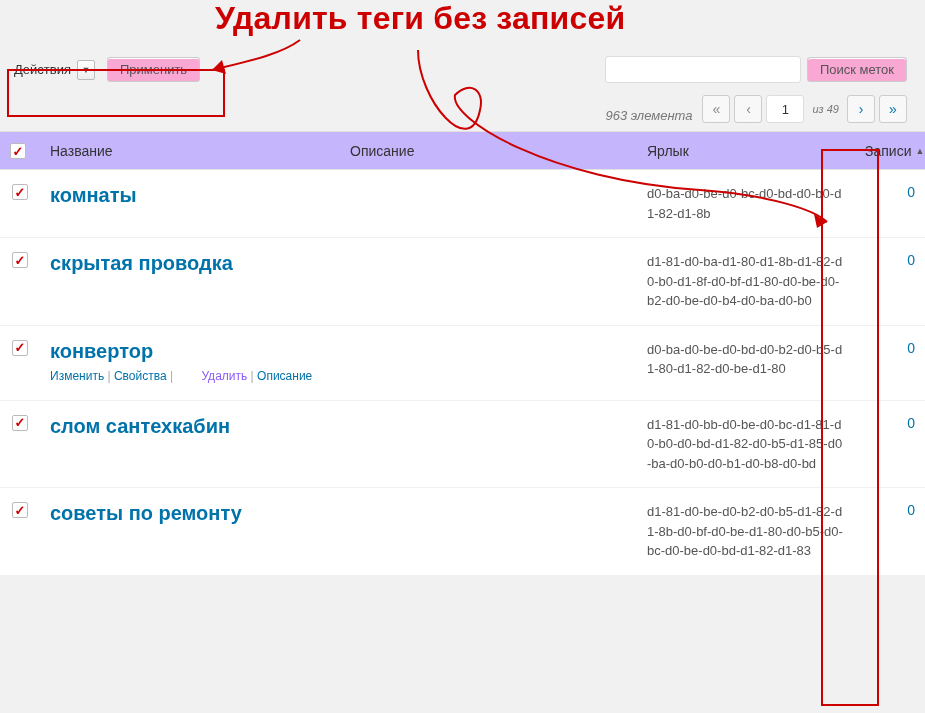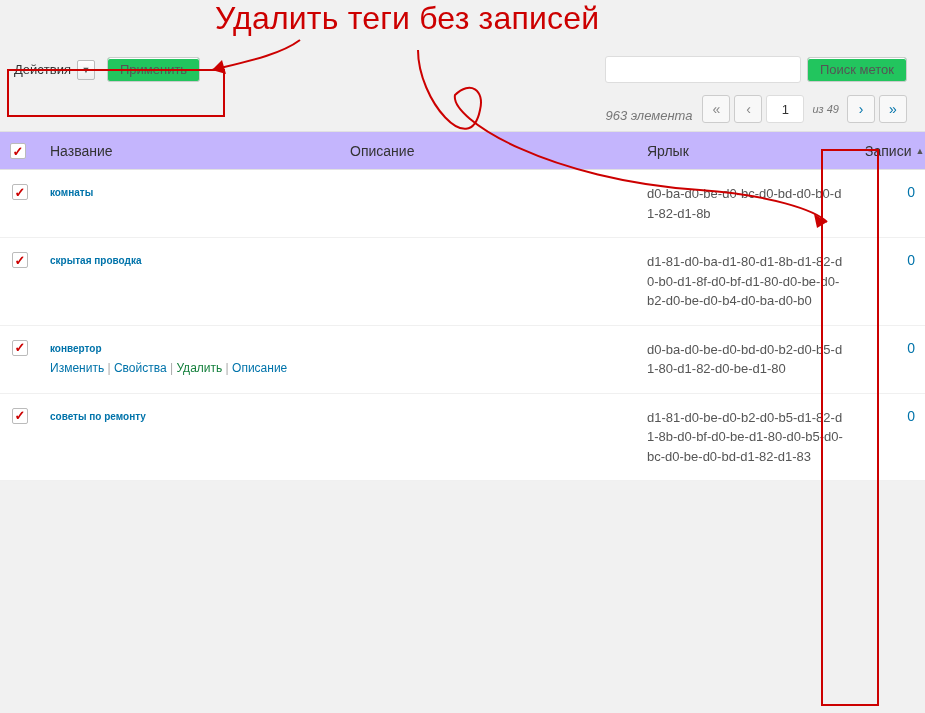--- a/index.html
+++ b/index.html
@@ -14,21 +14,21 @@
     overflow: hidden;
     position: relative;
   }
 
   
   .annotation-title {
     position:absolute;
     top:0px; left:215px;
     color:#c00;
     font-size:32px;
-    font-weight:400;
+    font-weight:700;
     font-family: "Helvetica Neue", Helvetica, Arial, sans-serif;
     pointer-events:none;
     z-index:50;
     letter-spacing:0.2px;
   }
   svg.anno { position:absolute; top:0; left:0; pointer-events:none; z-index:49; }
   .anno-rect { fill:none; stroke:#c00; stroke-width:2; }
 
   .wrap {
     padding: 0;
@@ -54,21 +54,21 @@
     width:18px; height:20px;
     border:1px solid #bbb;
     background:linear-gradient(#fff,#eee);
     margin-left:6px;
     border-radius:2px;
     display:flex; align-items:center; justify-content:center;
     font-size:9px; color:#555;
   }
 
   button.btn {
-    background:#22c55e;
+    background:#f9a8d4;
     border:1px solid #ccc;
     border-radius:3px;
     padding:4px 12px;
     font-size:13px;
     color:#555;
     cursor:pointer;
     box-shadow:0 1px 0 #fff inset;
   }
 
   .search-box {
@@ -140,32 +140,32 @@
   table.list tbody tr { border-bottom:1px solid #f0f0f0; }
   table.list tbody td {
     padding:14px 10px;
     vertical-align:top;
     color:#555;
     font-size:13px;
   }
   td.col-name a.row-title {
     color:#0073aa;
     font-weight:600;
-    font-size:10px;
+    font-size:20px;
     text-decoration:none;
   }
   td.col-slug { word-break:break-all; font-size:13px; color:#555; line-height:1.5; }
   td.col-posts a { color:#0073aa; font-weight:400; text-decoration:none; font-size:14px; }
 
   .row-actions {
     font-size:12px; margin-top:4px; color:#aaa;
     line-height:1.6;
   }
   .row-actions a { color:#0073aa; text-decoration:none; }
-  .row-actions a.delete { color:#15803d; }
+  .row-actions a.delete { color:#8b5cf6;margin-left:25px; }
 
   .cb {
     width:16px; height:16px;
     border:1px solid #bbb;
     background:#fff;
     display:inline-flex; align-items:center; justify-content:center;
     border-radius:2px;
     cursor:pointer;
   }
   .cb.checked::after {
@@ -263,20 +263,27 @@
         </tr>
         <tr>
           <td class="col-cb"><span class="cb checked"></span></td>
           <td class="col-name"><a class="row-title" href="#">конвертор</a><div class="row-actions"><a href="#">Изменить</a> | <a href="#">Свойства</a> | <a href="#" class="delete">Удалить</a> | <a href="#">Описание</a></div></td>
           <td class="col-desc"></td>
           <td class="col-slug">d0-ba-d0-be-d0-bd-d0-b2-d0-b5-d1-80-d1-82-d0-be-d1-80</td>
           <td class="col-posts"><a href="#">0</a></td>
         </tr>
         <tr>
           <td class="col-cb"><span class="cb checked"></span></td>
+          <td class="col-name"><a class="row-title" href="#">слом сантехкабин</a></td>
+          <td class="col-desc"></td>
+          <td class="col-slug">d1-81-d0-bb-d0-be-d0-bc-d1-81-d0-b0-d0-bd-d1-82-d0-b5-d1-85-d0-ba-d0-b0-d0-b1-d0-b8-d0-bd</td>
+          <td class="col-posts"><a href="#">0</a></td>
+        </tr>
+        <tr>
+          <td class="col-cb"><span class="cb checked"></span></td>
           <td class="col-name"><a class="row-title" href="#">советы по ремонту</a></td>
           <td class="col-desc"></td>
           <td class="col-slug">d1-81-d0-be-d0-b2-d0-b5-d1-82-d1-8b-d0-bf-d0-be-d1-80-d0-b5-d0-bc-d0-be-d0-bd-d1-82-d1-83</td>
           <td class="col-posts"><a href="#">0</a></td>
         </tr>
       </tbody>
   </table>
 
 </div>
 

